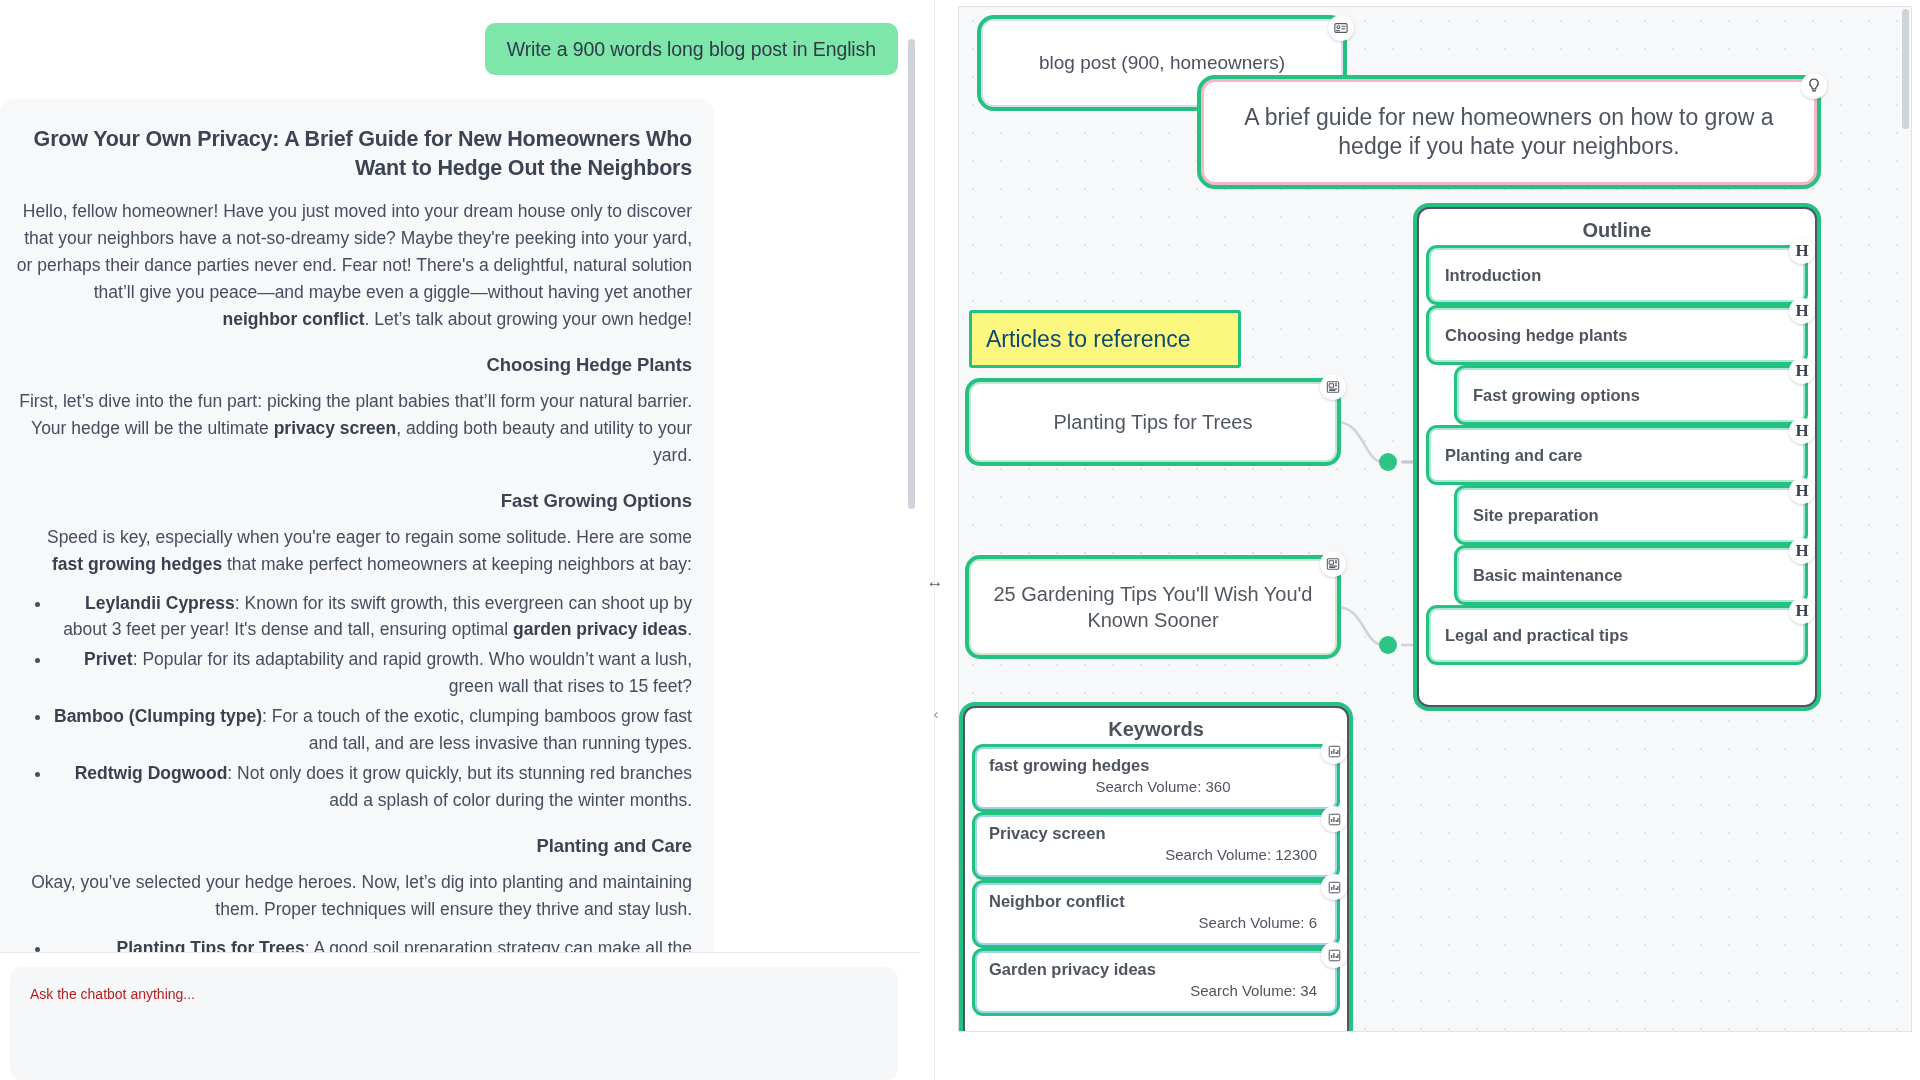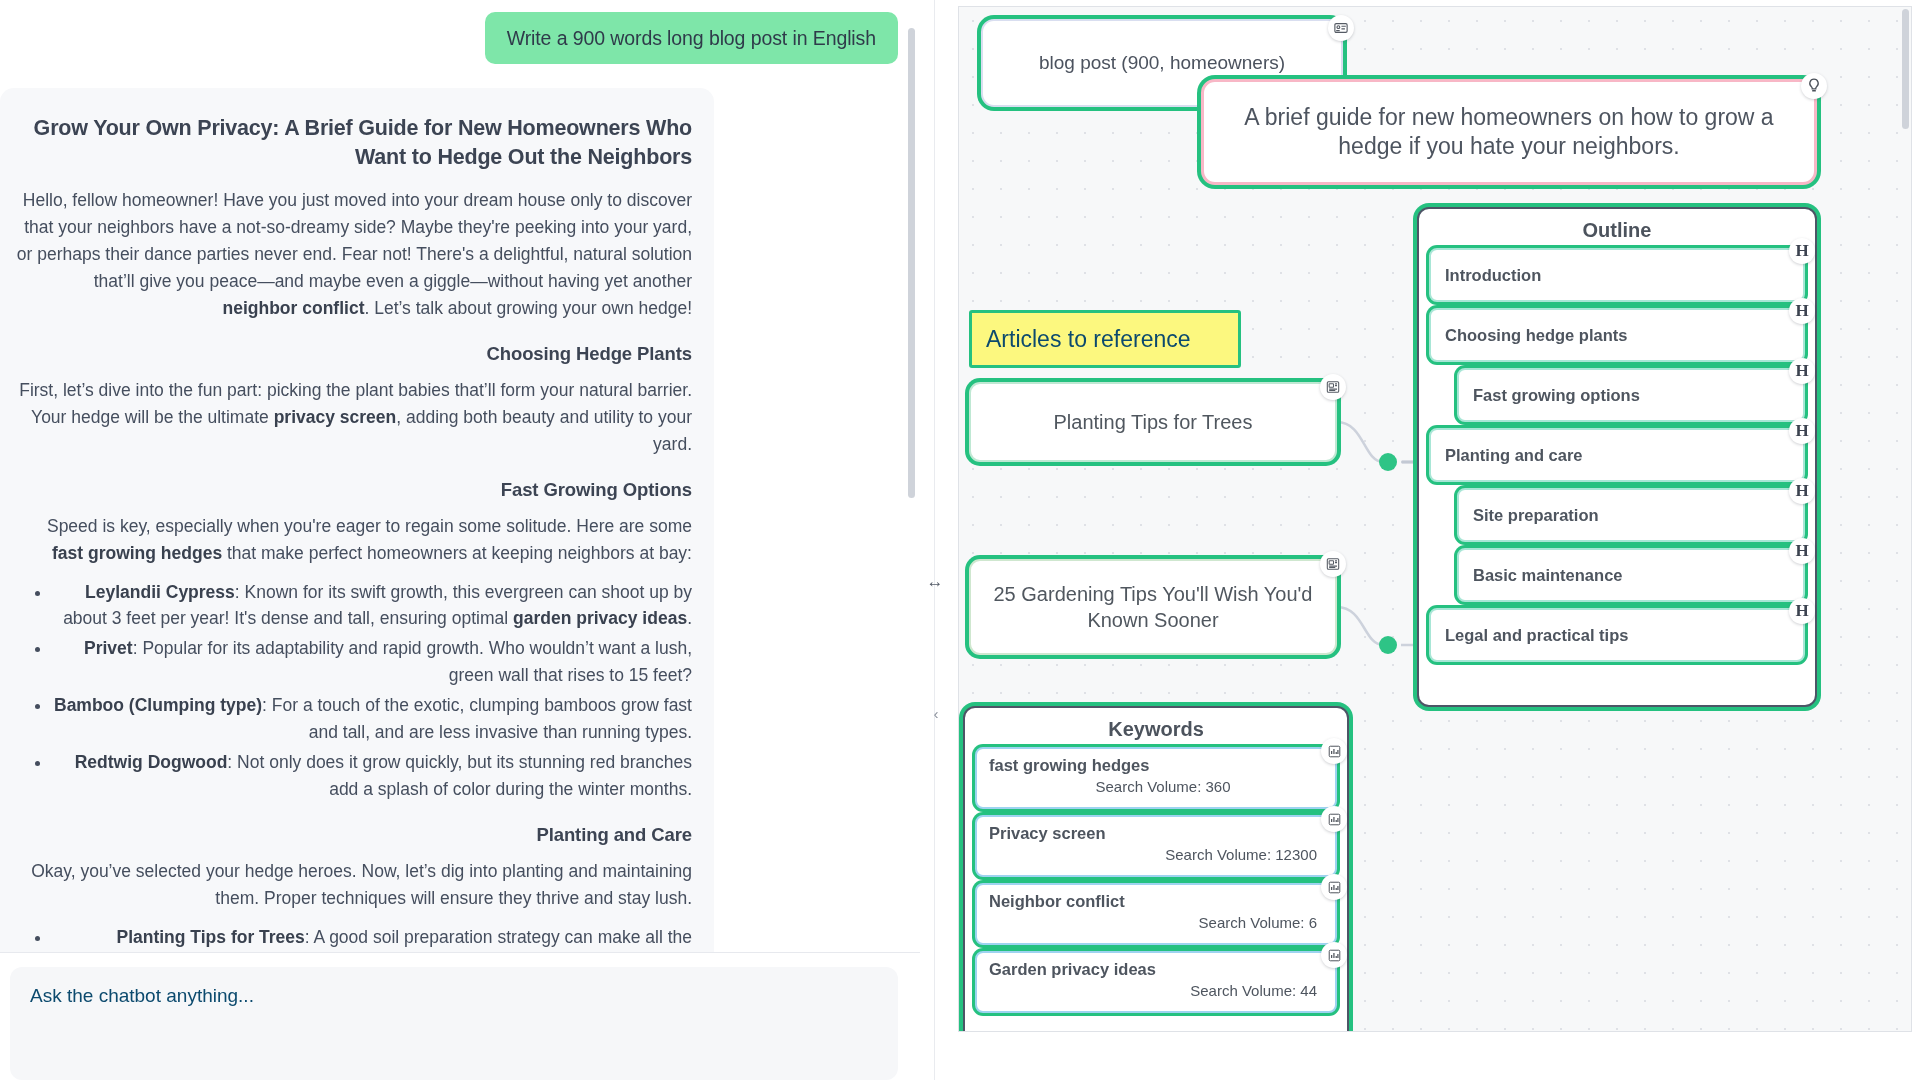--- a/index.html
+++ b/index.html
@@ -19,20 +19,21 @@
     height: 1080px;
     background: #ffffff;
     display: flex;
     flex-direction: column;
   }
   .chat-scroll {
     position: relative;
     flex: 1 1 auto;
     overflow: hidden;
     padding: 0;
+    margin-top: 11px;
   }
   .user-bubble-row {
     display: flex; justify-content: flex-end;
     padding: 12px 22px 0 22px;
   }
   .user-bubble {
     background: #7ee6a9;
     color: #2f3b4a;
     border-radius: 10px;
     padding: 14px 22px;
@@ -99,22 +100,22 @@
     padding: 14px 22px 0 10px;
     height: 128px;
   }
   .composer {
     width: 100%; height: 100%;
     background: #f6f7f9;
     border-radius: 12px;
     padding: 18px 20px;
   }
   .composer-placeholder {
-    color: #0c4a6e;
-    font-size: 19px;
+    color: #b91c1c;
+    font-size: 14px;
   }
 
   
   .splitter {
     position: relative;
     width: 30px; height: 1080px;
     background: #ffffff;
     flex: 0 0 30px;
   }
   .splitter-line {
@@ -427,21 +428,21 @@
           <span class="chip" style="right:-12px; top:-11px;">
             <svg width="13" height="13" viewBox="0 0 16 16" fill="none" stroke="#4b5058" stroke-width="1.2">
               <rect x="1.5" y="1.5" width="13" height="13" rx="1.4"></rect>
               <path d="M4.5 11.2V7.4M7.3 11.2V4.8M10.1 11.2V8.6M12.2 11.2V6" stroke-width="1.5"></path>
             </svg>
           </span>
         </div>
 
         <div class="kw-row">
           <div class="kw-name">Garden privacy ideas</div>
-          <div class="kw-vol right">Search Volume: 44</div>
+          <div class="kw-vol right">Search Volume: 34</div>
           <span class="chip" style="right:-12px; top:-11px;">
             <svg width="13" height="13" viewBox="0 0 16 16" fill="none" stroke="#4b5058" stroke-width="1.2">
               <rect x="1.5" y="1.5" width="13" height="13" rx="1.4"></rect>
               <path d="M4.5 11.2V7.4M7.3 11.2V4.8M10.1 11.2V8.6M12.2 11.2V6" stroke-width="1.5"></path>
             </svg>
           </span>
         </div>
       </div>
 
       <div id="group-outline">

